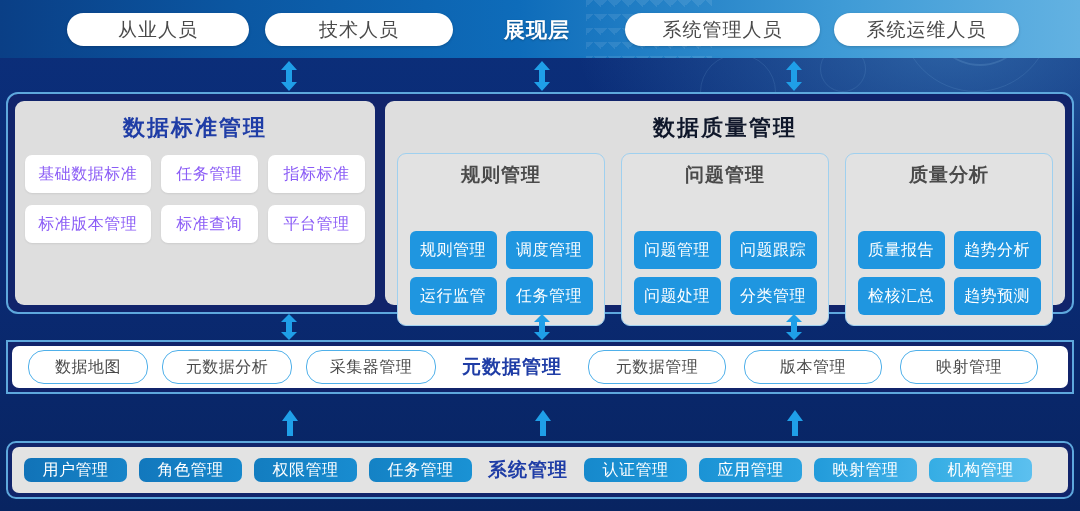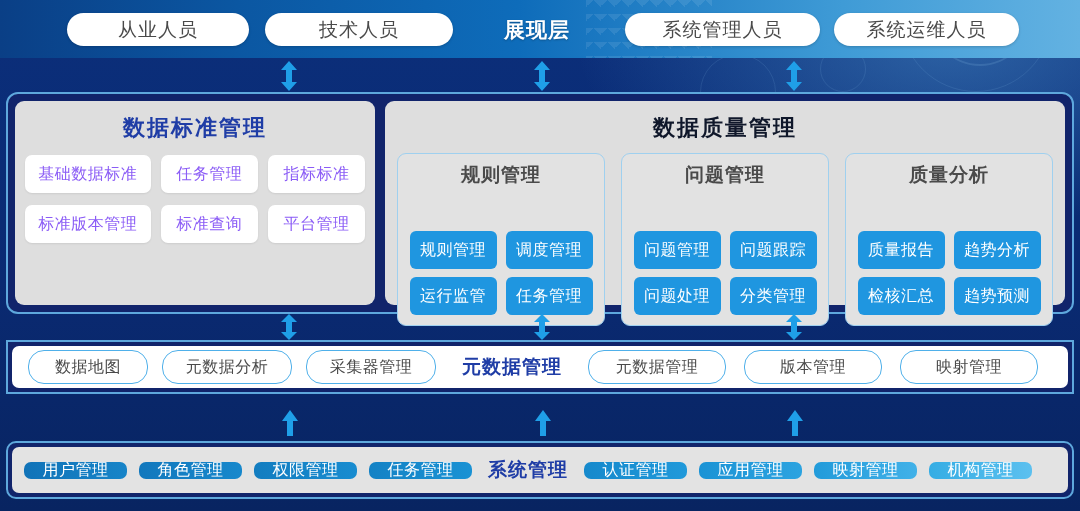--- a/index.html
+++ b/index.html
@@ -117,21 +117,21 @@
   #sysframe{
     position:absolute;left:6px;top:441px;width:1068px;height:58px;
     background:#11246b;border:2px solid #5ea8dd;border-radius:10px;
     box-sizing:border-box;padding:4px;
   }
   #sysbar{
     width:100%;height:100%;background:#e3e3e3;border-radius:7px;
     display:flex;align-items:center;box-sizing:border-box;padding:0 12px;
   }
   .syschip{
-    height:17px;border-radius:7px;
+    height:24px;border-radius:7px;
     display:flex;align-items:center;justify-content:center;
     color:#fff;font-size:16px;letter-spacing:.5px;
   }
   #sys-center{
     color:#1f3da6;font-size:19px;font-weight:bold;letter-spacing:1px;white-space:nowrap;
   }
 </style>
 </head>
 <body>
 

